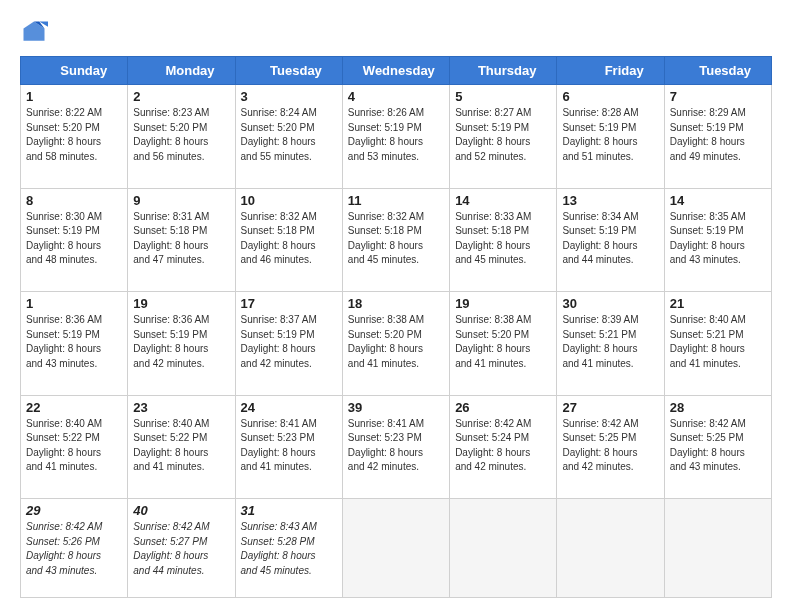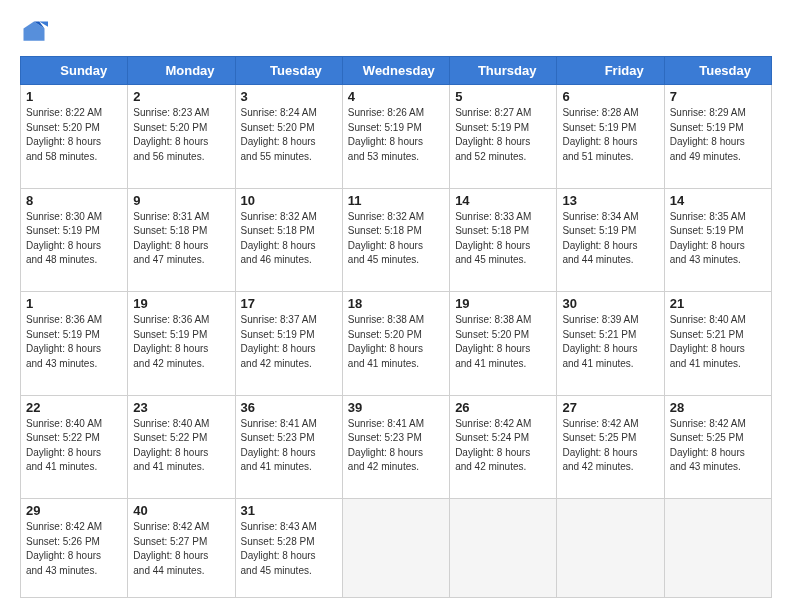--- a/index.html
+++ b/index.html
@@ -83,20 +83,21 @@
       font-size: 10.2px;
       color: #333;
       background: #fff;
       height: 88px;
     }
     .calendar tbody tr td.empty {
       background: #f5f5f5;
     }
     .calendar tbody tr:last-child td {
       height: 78px;
+      font-style: italic;
     }
     .day-num {
       font-size: 13px;
       font-weight: bold;
       color: #222;
       display: block;
       margin-bottom: 2px;
     }
     .cell-text {
       font-size: 10px;
@@ -232,21 +233,21 @@
         <tr>
           <td>
             <span class="day-num">22</span>
             <div class="cell-text">Sunrise: 8:40 AM<br>Sunset: 5:22 PM<br>Daylight: 8 hours<br>and 41 minutes.</div>
           </td>
           <td>
             <span class="day-num">23</span>
             <div class="cell-text">Sunrise: 8:40 AM<br>Sunset: 5:22 PM<br>Daylight: 8 hours<br>and 41 minutes.</div>
           </td>
           <td>
-            <span class="day-num">36</span>
+            <span class="day-num">24</span>
             <div class="cell-text">Sunrise: 8:41 AM<br>Sunset: 5:23 PM<br>Daylight: 8 hours<br>and 41 minutes.</div>
           </td>
           <td>
             <span class="day-num">39</span>
             <div class="cell-text">Sunrise: 8:41 AM<br>Sunset: 5:23 PM<br>Daylight: 8 hours<br>and 42 minutes.</div>
           </td>
           <td>
             <span class="day-num">26</span>
             <div class="cell-text">Sunrise: 8:42 AM<br>Sunset: 5:24 PM<br>Daylight: 8 hours<br>and 42 minutes.</div>
           </td>

